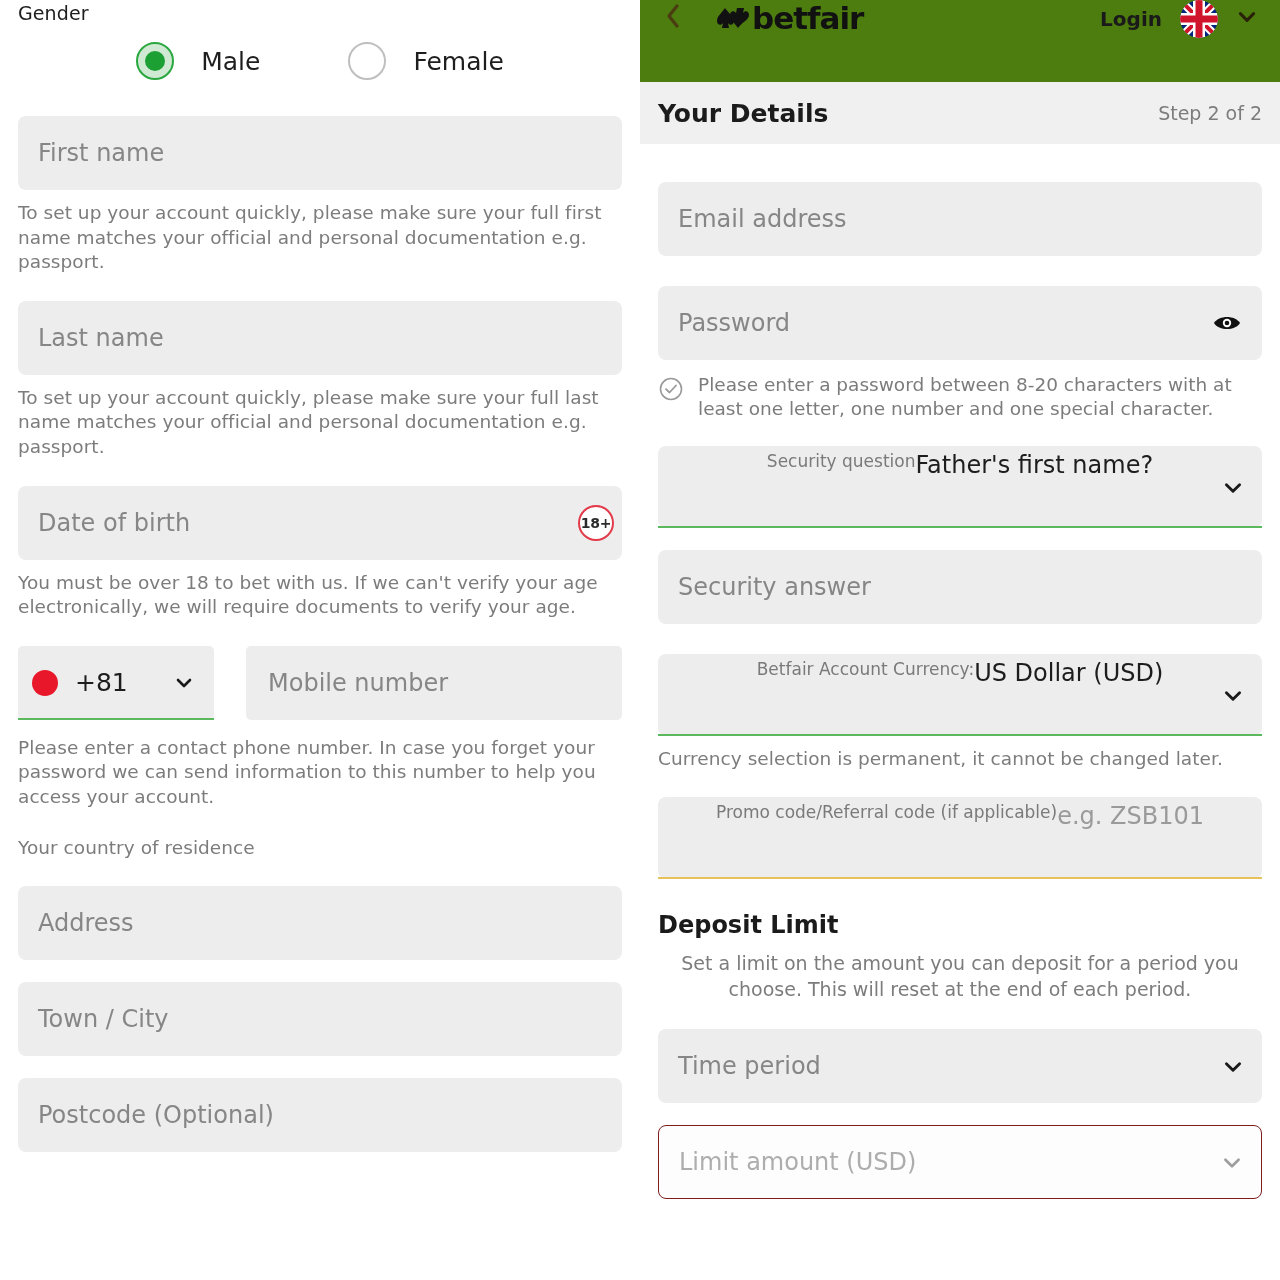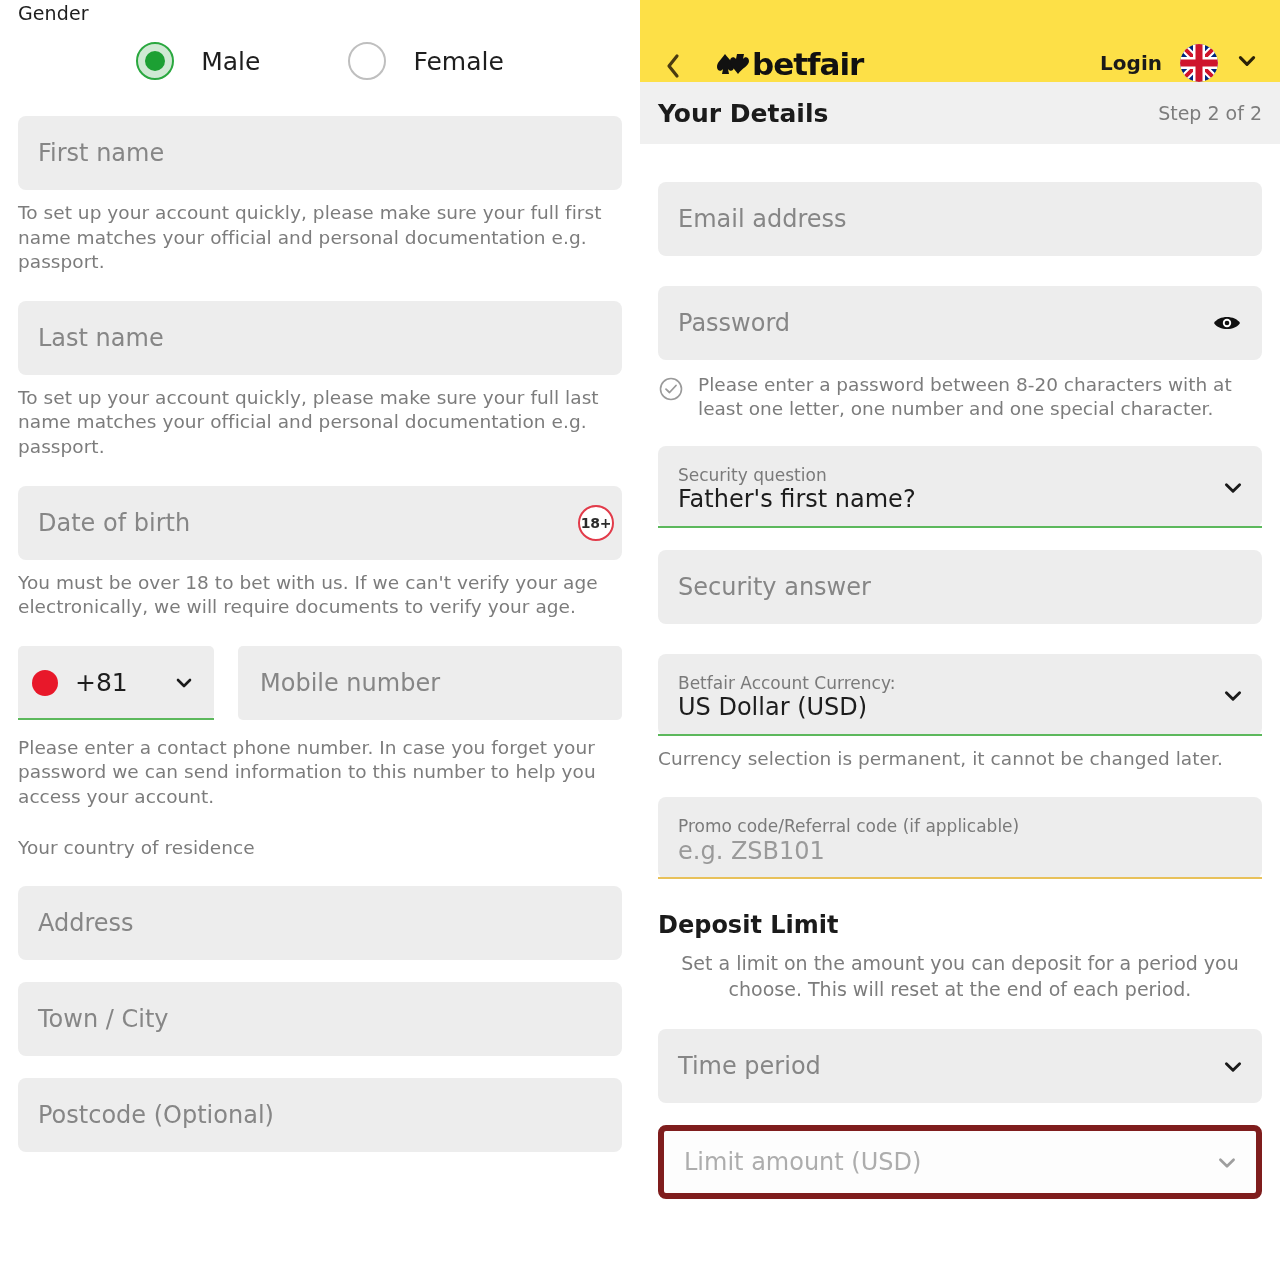--- a/index.html
+++ b/index.html
@@ -35,23 +35,23 @@
   .radio-outer.off { border: 2px solid #bfbfbf; background: #ffffff; }
   .radio-dot { width: 20px; height: 20px; border-radius: 50%; background: #1ca033; }
   .radio-label { font-size: 25px; color: #1e1e1e; margin-left: 27px; }
   .radio-opt.off .radio-label { margin-left: 27px; }
 
   .field {
     width: 100%; height: 74px; background: #ededed; border-radius: 8px;
     display: flex; align-items: center; padding: 0 20px;
     position: relative;
   }
-  .field.white { background: #fdfdfd; border: 6px solid #7f1d1d; }
+  .field.white { background: #fdfdfd; border: 1px solid #7f1d1d; }
   .field-ph { font-size: 24px; color: #868686; }
-  .field.stacked { flex-direction: column; align-items: flex-start; justify-content: center; padding-top: 6px; }
+  .field.stacked { flex-direction: row; align-items: flex-start; justify-content: center; padding-top: 6px; }
   .mini-label { font-size: 17px; color: #7a7a7a; line-height: 1.1; margin-bottom: 2px; }
   .value { font-size: 24px; color: #1d1d1d; line-height: 1.15; }
   .value.ph { color: #9a9a9a; }
   .underline-green { position: absolute; left: 0; right: 0; bottom: 0; height: 2px; background: #5cb85c; }
   .underline-gold  { position: absolute; left: 0; right: 0; bottom: 0; height: 2px; background: #e8c15a; }
 
   .helper {
     font-size: 18.5px; color: #7c7c7c; line-height: 1.33;
     margin-top: 11px; margin-bottom: 26px; letter-spacing: .05px;
   }
@@ -63,36 +63,36 @@
   .chev svg { display: block; }
 
   .badge18 {
     position: absolute; right: 8px; top: 50%; transform: translateY(-50%);
     width: 36px; height: 36px; border-radius: 50%;
     border: 2.5px solid #e23b4a; background: #fff;
     display: flex; align-items: center; justify-content: center;
     font-size: 14px; font-weight: bold; color: #2b2b2b; letter-spacing: -.3px;
   }
 
-  .phone-row { display: flex; gap: 24px; margin-bottom: 16px; }
+  .phone-row { display: flex; gap: 32px; margin-bottom: 16px; }
   .cc-box {
     width: 196px; height: 74px; background: #ededed; border-radius: 5px;
     display: flex; align-items: center; padding: 0 14px; position: relative; flex: none;
   }
   .flag-jp { width: 26px; height: 26px; border-radius: 50%; background: #e8182a; flex: none; }
   .cc-code { font-size: 25px; color: #1d1d1d; margin-left: 17px; }
   .phone-input { flex: 1; height: 74px; background: #ededed; border-radius: 5px; display: flex; align-items: center; padding: 0 22px; }
 
   .gap-sm { height: 22px; }
   .gap-md { height: 30px; }
 
   
   .right-panel { width: 640px; height: 1280px; background: #ffffff; position: relative; overflow: hidden; }
   .topbar {
-    height: 82px; background: #fde047; display: flex; align-items: flex-end;
+    height: 82px; background: #4d7c0f; display: flex; align-items: flex-start;
     padding: 0 22px;
   }
   .back-ic { width: 26px; height: 32px; display: flex; align-items: center; }
   .logo { display: flex; align-items: center; margin-left: 28px; }
   .logo-suits { width: 34px; height: 28px; position: relative; margin-right: 2px; }
   .logo-text { font-size: 31px; font-weight: bold; color: #111; letter-spacing: -1px; }
   .topbar-right { margin-left: auto; display: flex; align-items: center; gap: 18px; }
   .login-txt { font-size: 20px; font-weight: bold; color: #1a1a1a; }
   .flag-uk { width: 38px; height: 38px; border-radius: 50%; overflow: hidden; position: relative; flex: none; }
 

